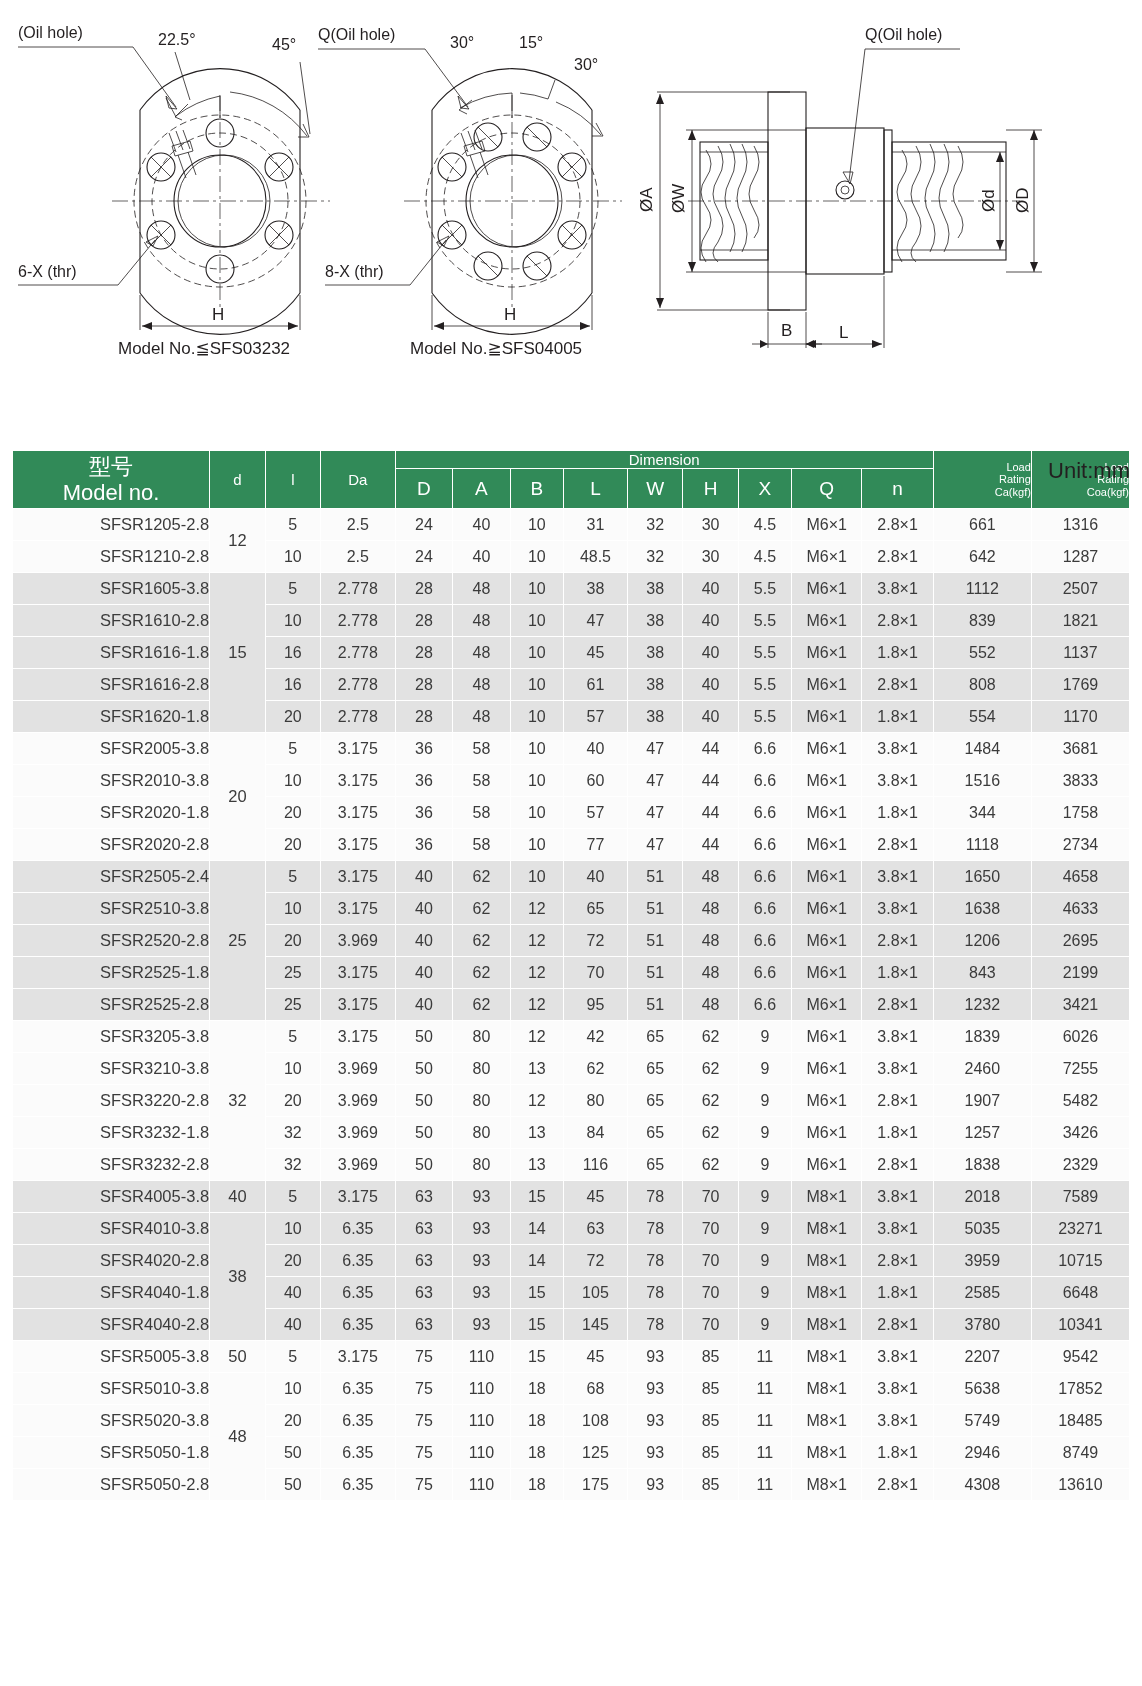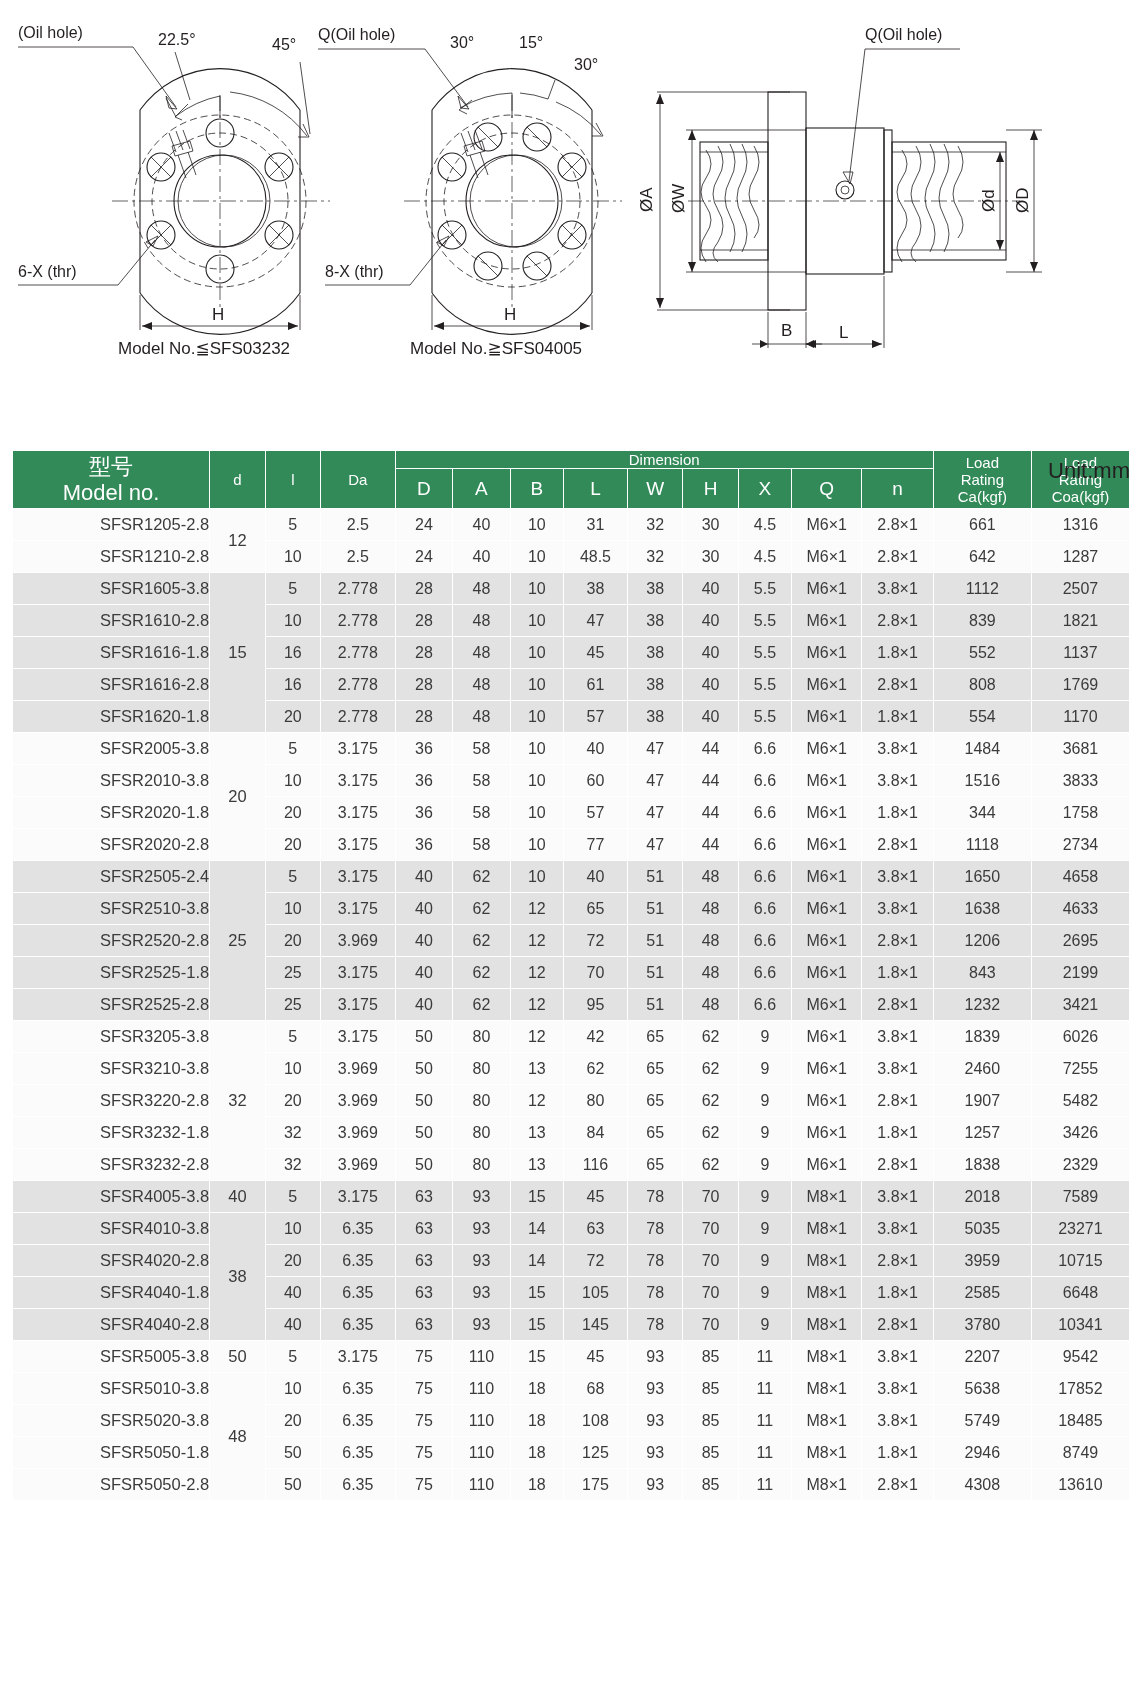--- a/index.html
+++ b/index.html
@@ -74,21 +74,21 @@
   thead th {
     background: #2e8b57;
     background: #318a58;
     color: #ffffff;
     font-weight: normal;
     line-height: 1.15;
   }
   thead th.model { font-size: 22px; }
   thead th.big { font-size: 15px; }
   thead th.sub { font-size: 19px; height: 40px; }
-  thead th.lr { font-size: 15px; }
+  thead th.lr { font-size: 11px; text-align: right; }
 
   tbody td {
     color: #3b3b3b;
     height: 32px;
     font-size: 16px;
     border-left: 1.5px solid #ffffff;
     border-right: 1.5px solid #ffffff;
     border-top: 1.5px solid #ffffff;
     border-bottom: 1.5px solid #ffffff;
   }

